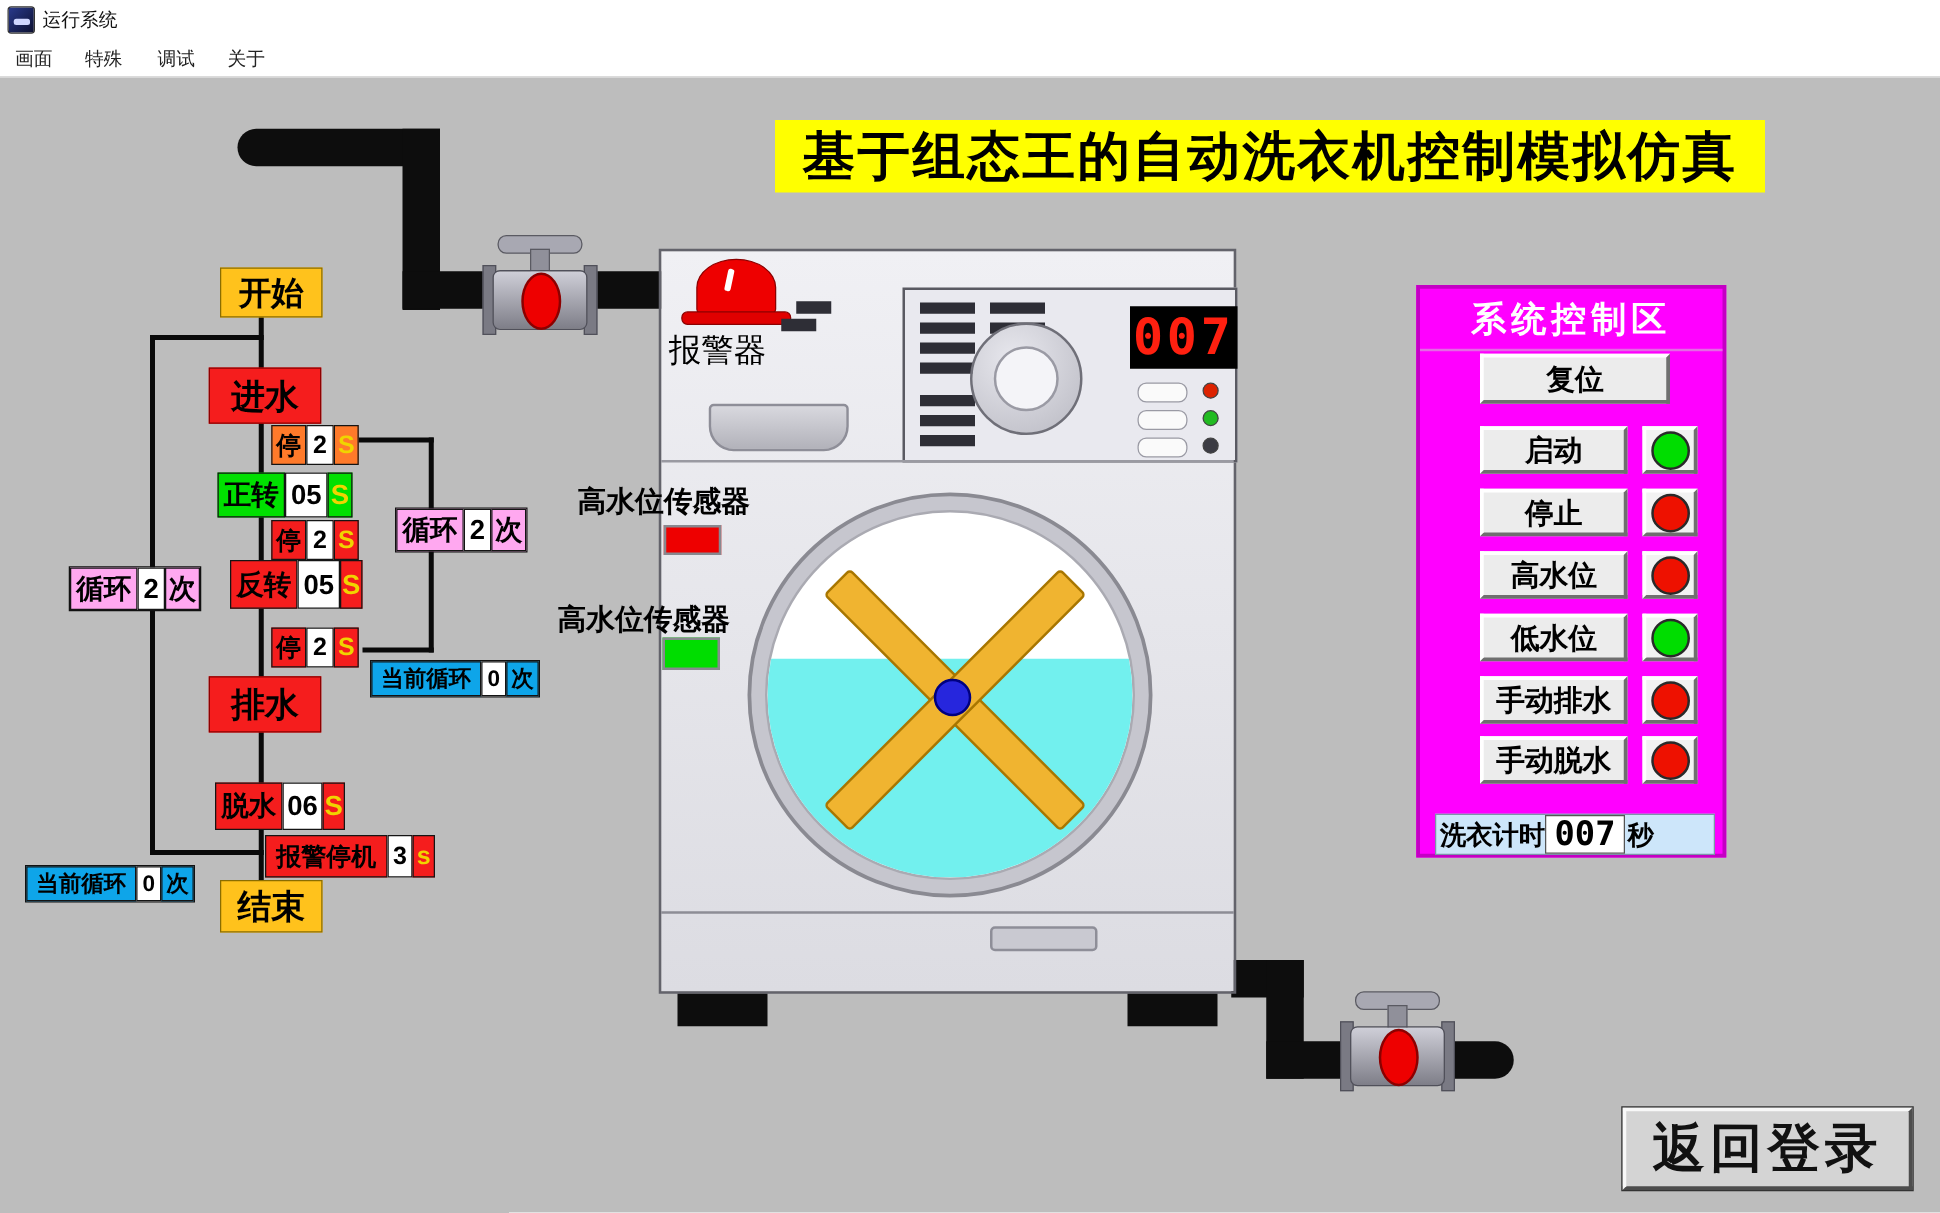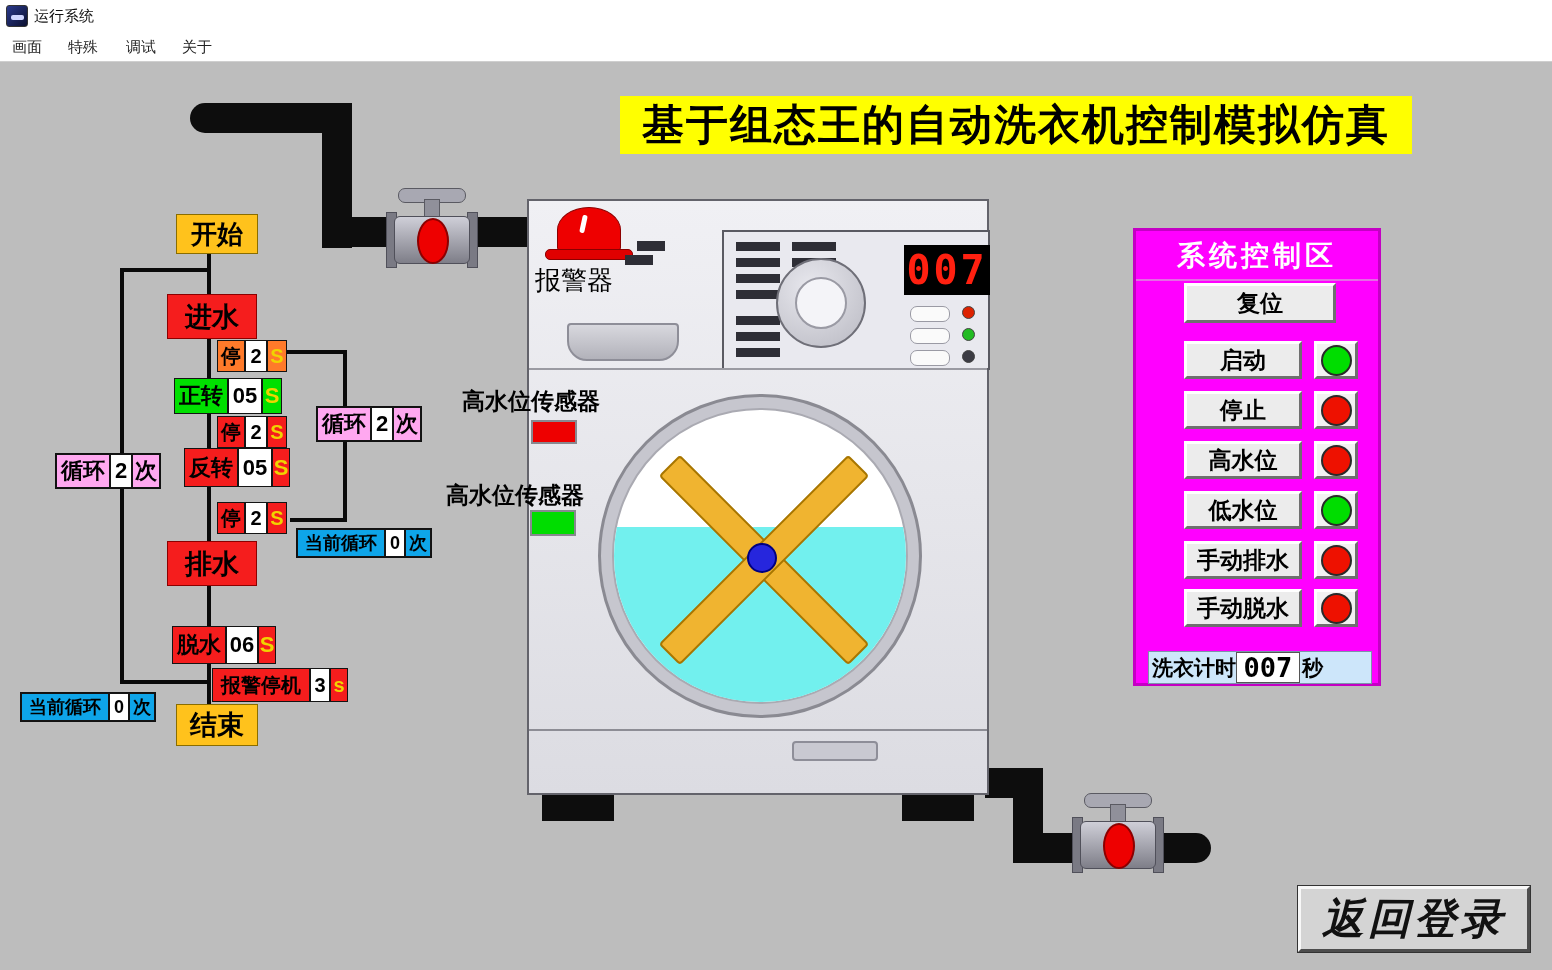--- a/index.html
+++ b/index.html
@@ -75,21 +75,21 @@
            display:flex;align-items:center;justify-content:center;}
   .lamp{width:27px;height:27px;border-radius:50%;border:2px solid #2a2a2a;}
   #timerstrip{left:12px;top:420px;width:224px;height:33px;background:#cde6fa;border:1px solid #7d93aa;display:flex;align-items:center;z-index:3;}
   #timerlabel{font-size:21px;font-weight:bold;color:#000;margin-left:3px;}
   #timerval{width:62px;height:29px;background:#fff;border:1px solid #555;display:flex;align-items:center;justify-content:center;
             font-size:27px;font-weight:bold;color:#000;font-family:"DejaVu Sans Mono",monospace;}
   #timerunit{font-size:21px;font-weight:bold;color:#000;margin-left:2px;}
   
   #backbtn{left:1298px;top:886px;width:232px;height:66px;background:#d4d4d4;z-index:3;
            border-top:3px solid #f8f8f8;border-left:3px solid #f8f8f8;border-bottom:3px solid #4d4d4d;border-right:3px solid #4d4d4d;
-           outline:1px solid #333;display:flex;align-items:center;justify-content:center;font-size:42px;font-weight:bold;color:#111;letter-spacing:4px;font-style:italic;}
+           outline:1px solid #333;display:flex;align-items:center;justify-content:center;font-size:42px;font-weight:bold;color:#111;letter-spacing:4px;}
 </style>
 </head>
 <body>
 
 <div id="app">
 
   <div class="abs" id="titlebar">
     <div class="abs" id="appicon"></div>
     <div class="abs" id="wintitle">运行系统</div>
   </div>

